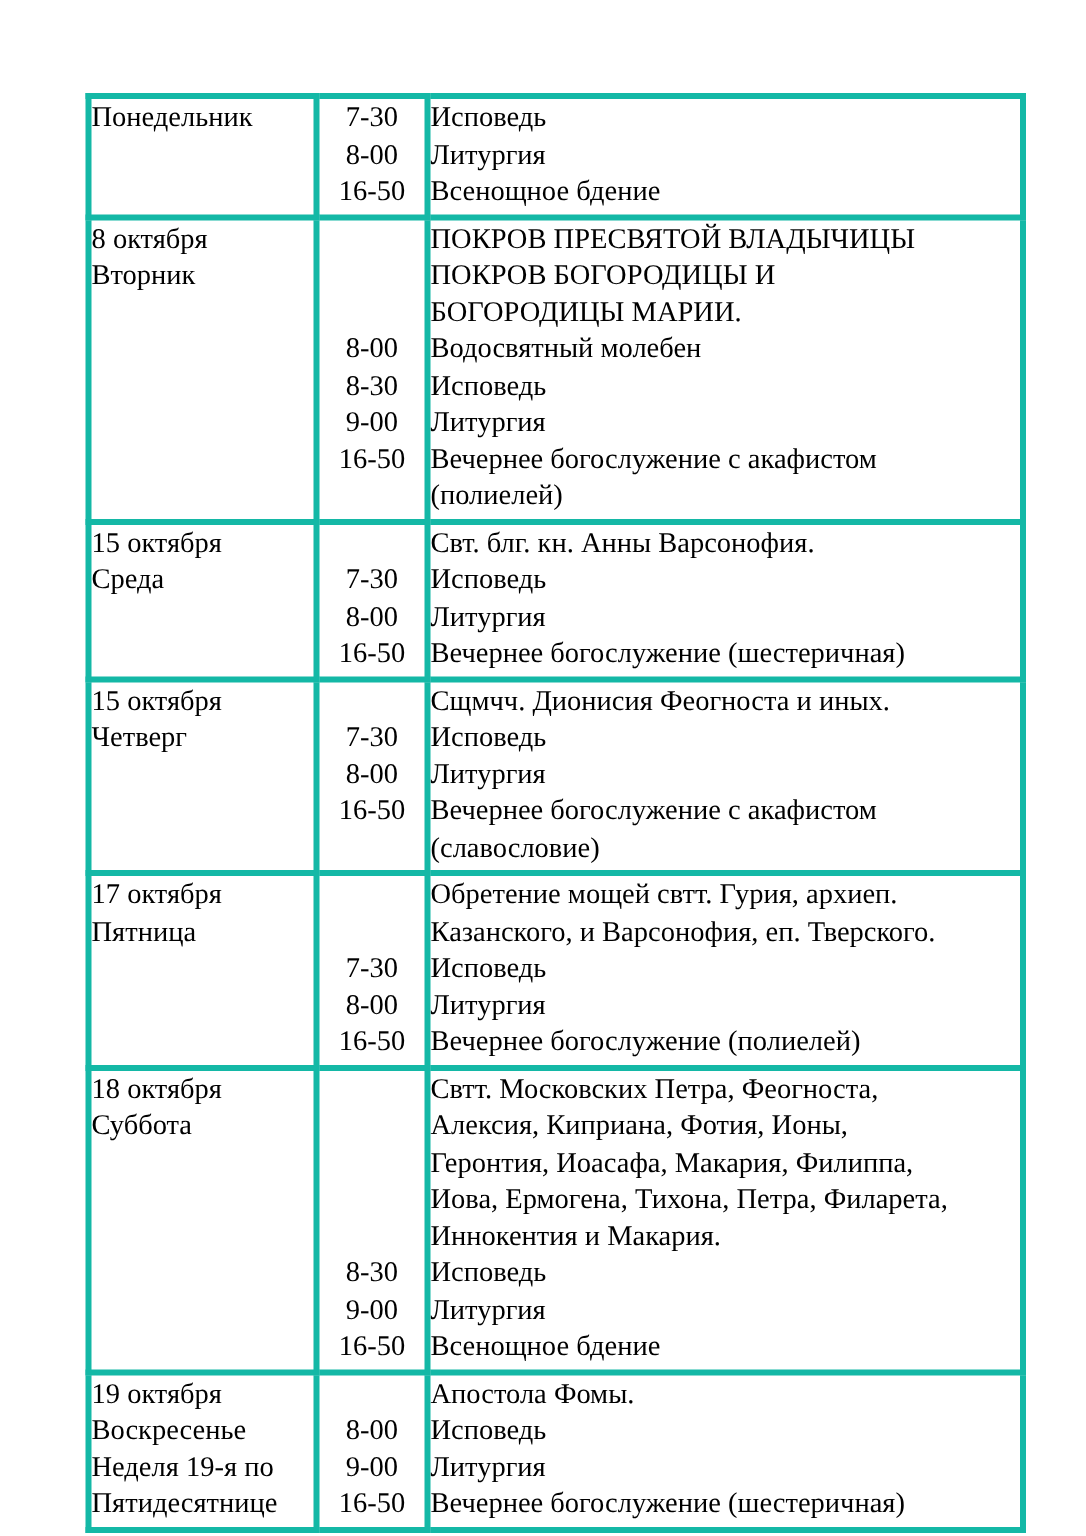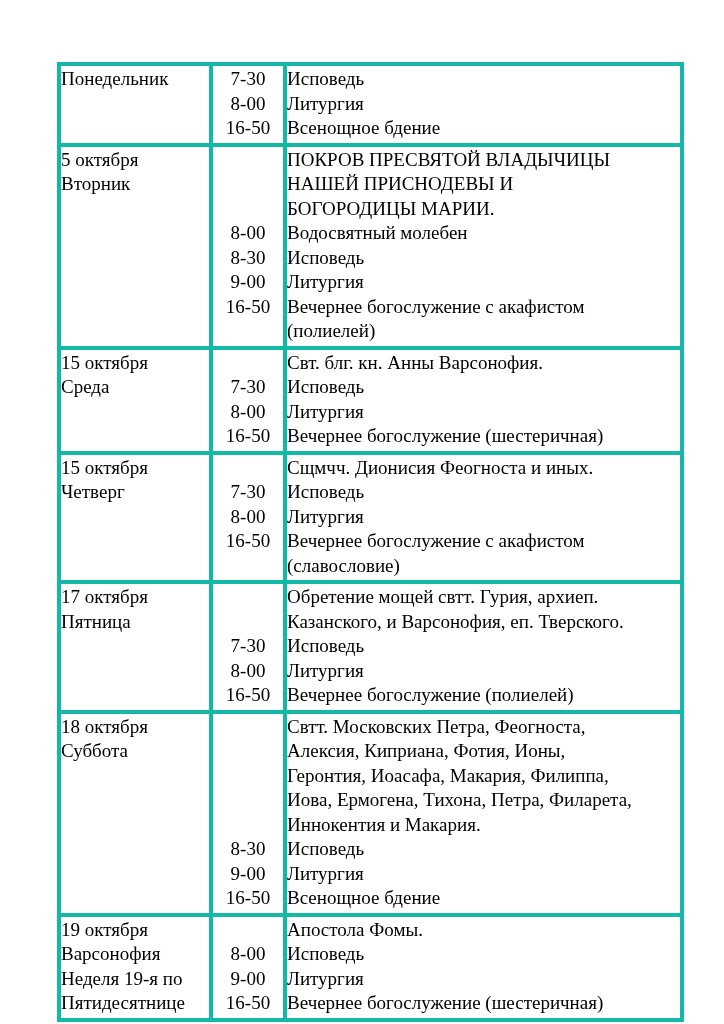--- a/index.html
+++ b/index.html
@@ -61,36 +61,36 @@
             <div class="line">16-50</div>
           </td>
           <td class="service-cell">
             <div class="line">Исповедь</div>
             <div class="line">Литургия</div>
             <div class="line">Всенощное бдение</div>
           </td>
         </tr>
         <tr>
           <td class="day-cell">
-            <div class="line">5 октября</div>
+            <div class="line">8 октября</div>
             <div class="line">Вторник</div>
           </td>
           <td class="time-cell">
             <div class="line">&nbsp;</div>
             <div class="line">&nbsp;</div>
             <div class="line">&nbsp;</div>
             <div class="line">8-00</div>
             <div class="line">8-30</div>
             <div class="line">9-00</div>
             <div class="line">16-50</div>
             <div class="line">&nbsp;</div>
           </td>
           <td class="service-cell">
             <div class="line">ПОКРОВ ПРЕСВЯТОЙ ВЛАДЫЧИЦЫ</div>
-            <div class="line">НАШЕЙ ПРИСНОДЕВЫ И</div>
+            <div class="line">ПОКРОВ БОГОРОДИЦЫ И</div>
             <div class="line">БОГОРОДИЦЫ МАРИИ.</div>
             <div class="line">Водосвятный молебен</div>
             <div class="line">Исповедь</div>
             <div class="line">Литургия</div>
             <div class="line">Вечернее богослужение с акафистом</div>
             <div class="line">(полиелей)</div>
           </td>
         </tr>
         <tr>
           <td class="day-cell">
@@ -172,21 +172,21 @@
             <div class="line">Иова, Ермогена, Тихона, Петра, Филарета,</div>
             <div class="line">Иннокентия и Макария.</div>
             <div class="line">Исповедь</div>
             <div class="line">Литургия</div>
             <div class="line">Всенощное бдение</div>
           </td>
         </tr>
         <tr>
           <td class="day-cell">
             <div class="line">19 октября</div>
-            <div class="line">Варсонофия</div>
+            <div class="line">Воскресенье</div>
             <div class="line">Неделя 19-я по</div>
             <div class="line">Пятидесятнице</div>
           </td>
           <td class="time-cell">
             <div class="line">&nbsp;</div>
             <div class="line">8-00</div>
             <div class="line">9-00</div>
             <div class="line">16-50</div>
           </td>
           <td class="service-cell">

